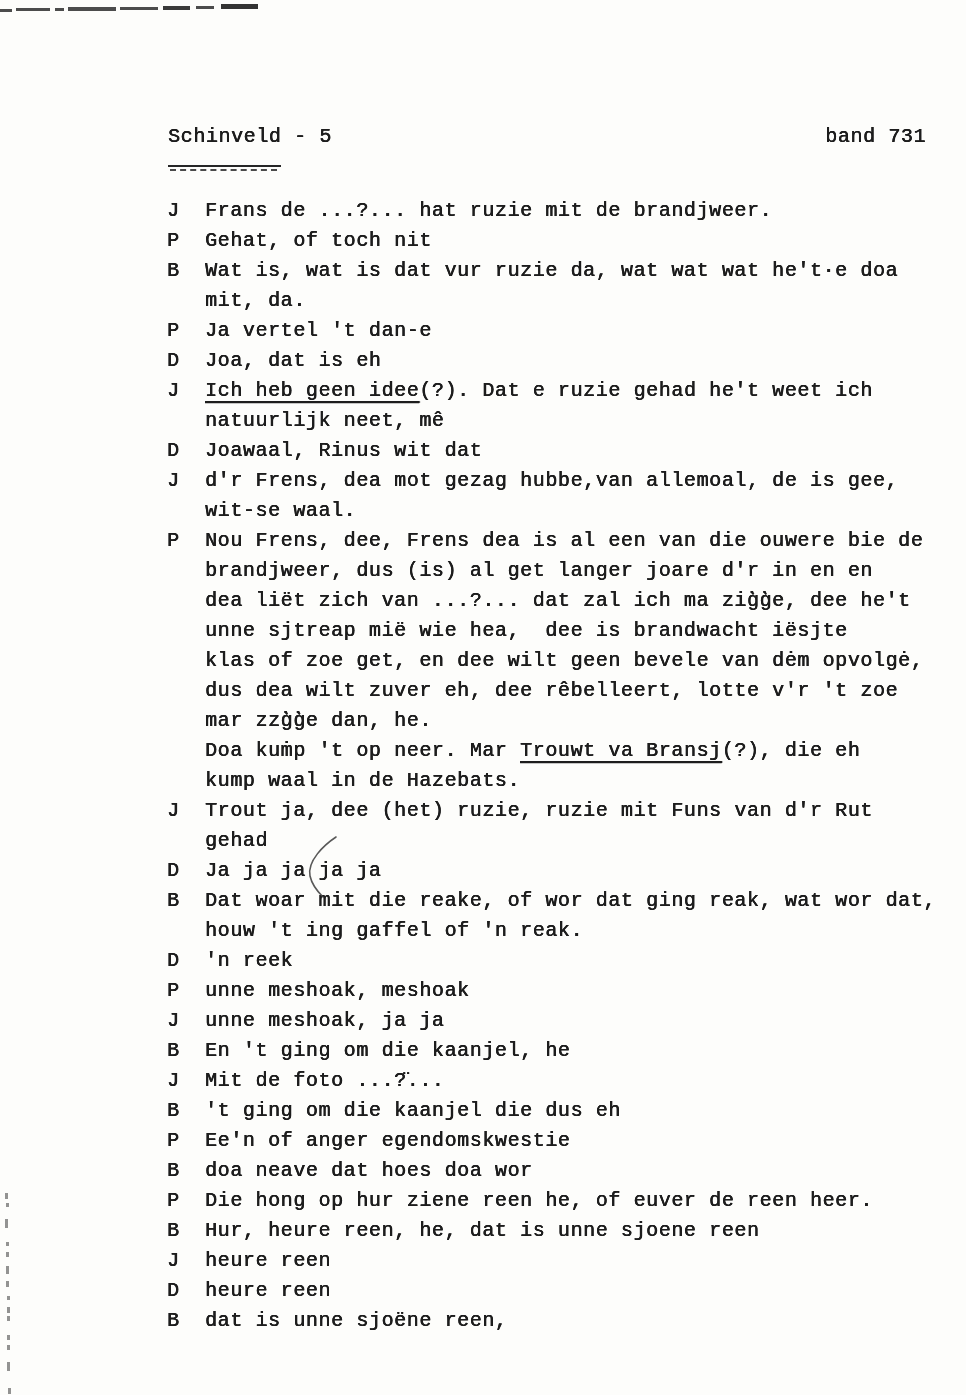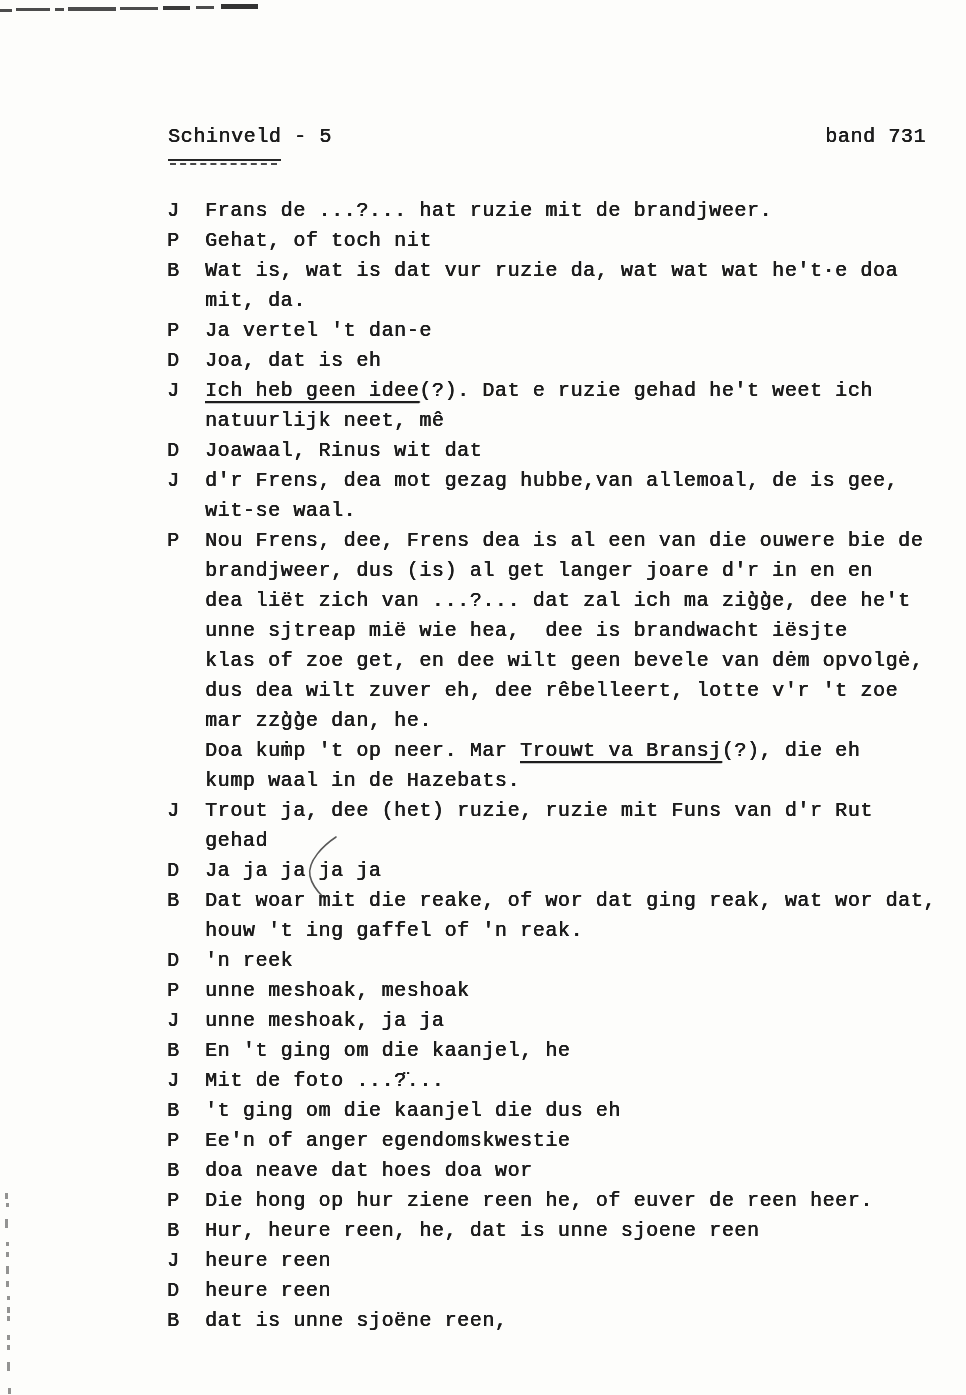--- a/index.html
+++ b/index.html
@@ -23,21 +23,21 @@
     text-shadow: 0.45px 0 0 currentColor, 0 0.25px 0 currentColor;
   }
   .header {
     position: absolute;
     left: 168px; top: 122px; width: 758px;
     display: flex; justify-content: space-between;
   }
   .title-underlined {
     position: relative;
     border-bottom: 2px solid #262626;
-    padding-bottom: 11px;
+    padding-bottom: 17px;
   }
   .title-underlined::after {
     content: "";
     position: absolute; left: 2px; right: 4px; bottom: -6px;
     border-bottom: 2px dashed #4a4a4a;
   }
   .dialogue {
     position: absolute;
     left: 167px; top: 196px; width: 790px;
   }

